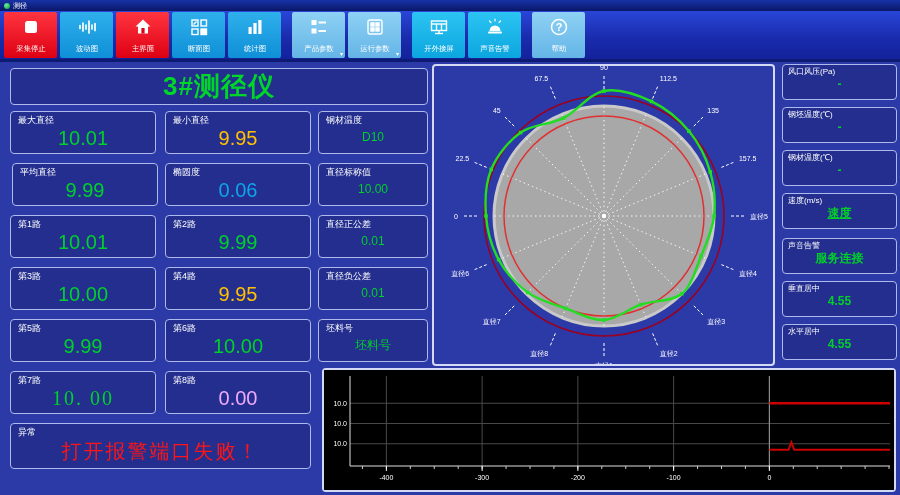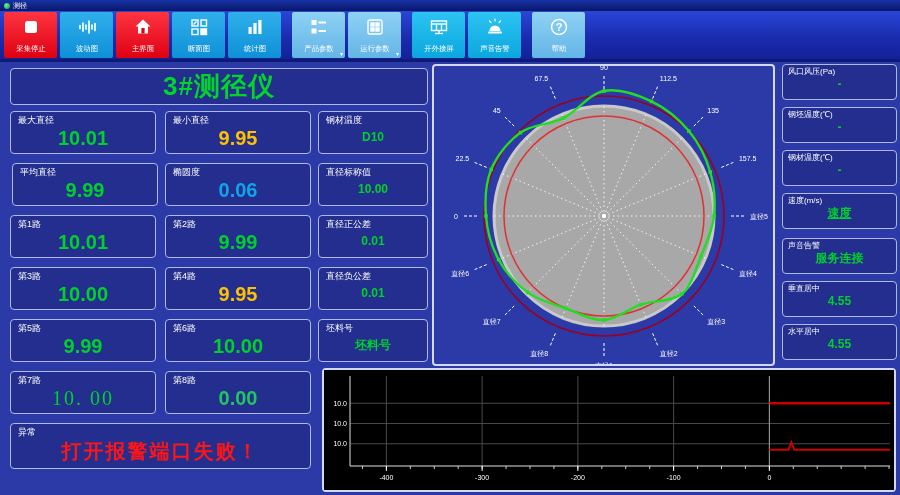--- a/index.html
+++ b/index.html
@@ -44,21 +44,21 @@
     position:absolute;background:#232e8e;border:1px solid #aeb9ec;border-radius:4px;
     box-sizing:border-box;
   }
   .gauge-title{
     left:10px;top:68px;width:418px;height:37px;
     display:flex;align-items:center;justify-content:center;
     color:#00d62a;font-size:26px;font-weight:600;letter-spacing:1px;
   }
   .card{padding:3px 7px 0}
   .card-label{display:block;font-size:9px;color:#ffffff;line-height:10px}
-  .card-value{text-align:center;font-weight:bold;font-size:20px;line-height:26px}
+  .card-value{text-align:center;font-weight:normal;font-size:20px;line-height:26px}
   .card.big{width:146px;height:43px}
   .card.small{width:110px;height:43px}
   .card.small .card-value{font-size:12px;line-height:24px}
   .card.alarm{width:301px;height:46px}
   .card.alarm .card-value{font-size:20px;line-height:28px;letter-spacing:2px}
   .serif-val{font-family:"Liberation Serif",serif;font-weight:normal;letter-spacing:2px}
   
   .sb-panel{left:782px;width:115px;height:36px;padding:2px 5px}
   .sb-label{display:block;font-size:8px;color:#fff;line-height:9px}
   .sb-value{text-align:center;font-size:12px;font-weight:bold;line-height:16px}
@@ -250,21 +250,21 @@
 <div class="card big" style="left:165px;top:319px">
   <span class="card-label">第6路</span>
   <div class="card-value" style="color: rgb(0, 208, 42);">10.00</div>
 </div>
 <div class="card big" style="left:10px;top:371px">
   <span class="card-label">第7路</span>
   <div class="card-value serif-val" style="color: rgb(0, 208, 42);">10. 00</div>
 </div>
 <div class="card big" style="left:165px;top:371px">
   <span class="card-label">第8路</span>
-  <div class="card-value" style="color: #22c55e;">0.00</div>
+  <div class="card-value" style="color: #f0abfc;">0.00</div>
 </div>
 
 <div class="card small" style="left:318px;top:111px">
   <span class="card-label">钢材温度</span>
   <div class="card-value" style="color: rgb(0, 208, 42);">D10</div>
 </div>
 <div class="card small" style="left:318px;top:163px">
   <span class="card-label">直径标称值</span>
   <div class="card-value" style="color: rgb(0, 208, 42);">10.00</div>
 </div>

